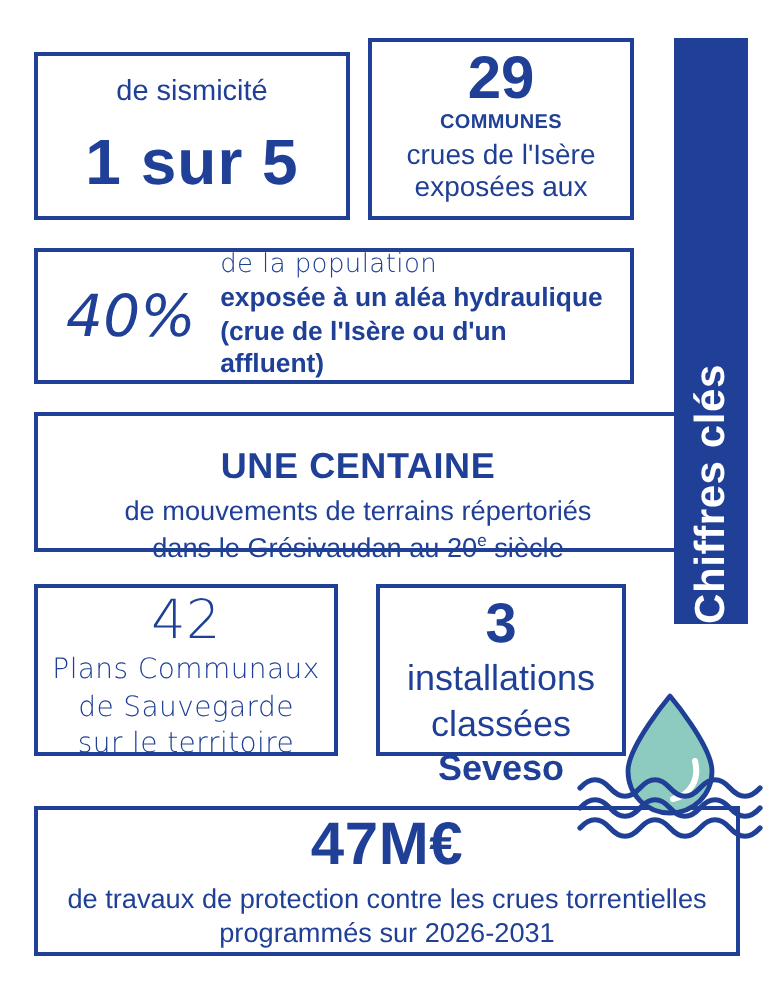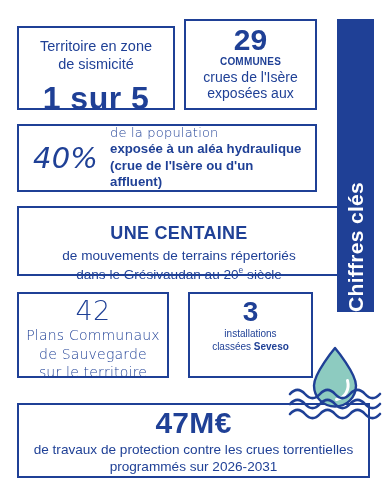--- a/index.html
+++ b/index.html
@@ -18,21 +18,21 @@
 
   
   .card {
     position: absolute;
     box-sizing: border-box;
     border: 2px solid #1F4096;
     background: #ffffff;
     display: flex;
     flex-direction: column;
     align-items: center;
-    justify-content: flex-start;
+    justify-content: space-between;
     text-align: center;
     color: #1F4096;
     line-height: 1.18;
   }
 
   
   .geo      { font-family: "DejaVu Sans", sans-serif; font-weight: 300; letter-spacing: .2px; }
   .sans     { font-family: "Liberation Sans", sans-serif; }
   .b        { font-weight: bold; }
 
@@ -123,21 +123,21 @@
   }
   #box-pcs .num  { font-size: 27px; line-height: 1.05; margin-bottom: 1px; }
   #box-pcs .ln   { font-size: 14px; line-height: 1.3; }
 
   
   #box-seveso {
     left: 188px; top: 292px; width: 125px; height: 86px;
     padding: 3px 5px 5px;
   }
   #box-seveso .num { font-size: 28px; font-weight: bold; line-height: 1.05; margin-bottom: 2px; }
-  #box-seveso .ln  { font-size: 10px; line-height: 1.25; }
+  #box-seveso .ln  { font-size: 18px; line-height: 1.25; }
 
   
   #box-travaux {
     left: 17px; top: 403px; width: 353px; height: 75px;
     padding: 2px 6px 4px;
   }
   #box-travaux .num {
     font-size: 30px;
     font-weight: bold;
     letter-spacing: .3px;
@@ -175,21 +175,20 @@
     left: 286px; top: 344px;
     width: 98px; height: 76px;
     pointer-events: none;
   }
 </style>
 </head>
 <body>
 
 <div class="card" id="box-seismicity">
   <div class="lead sans">
-    <div>Territoire en zone</div>
     <div>de sismicité</div>
   </div>
   <div class="big sans">1 sur 5</div>
 </div>
 
 <div class="card" id="box-communes">
   <div class="num sans">29</div>
   <div class="cap sans">COMMUNES</div>
   <div class="sub sans">
     <div>crues de l'Isère</div>

